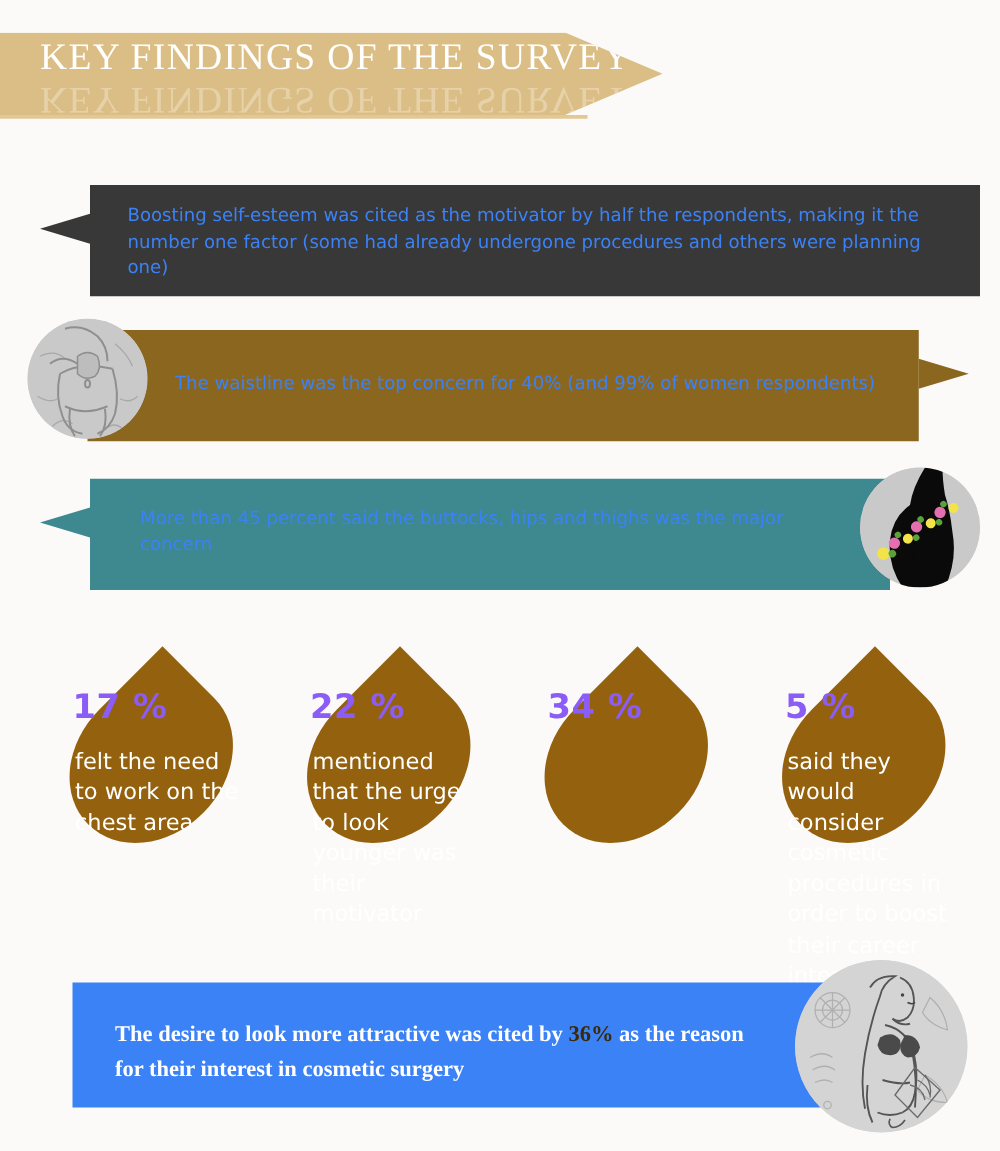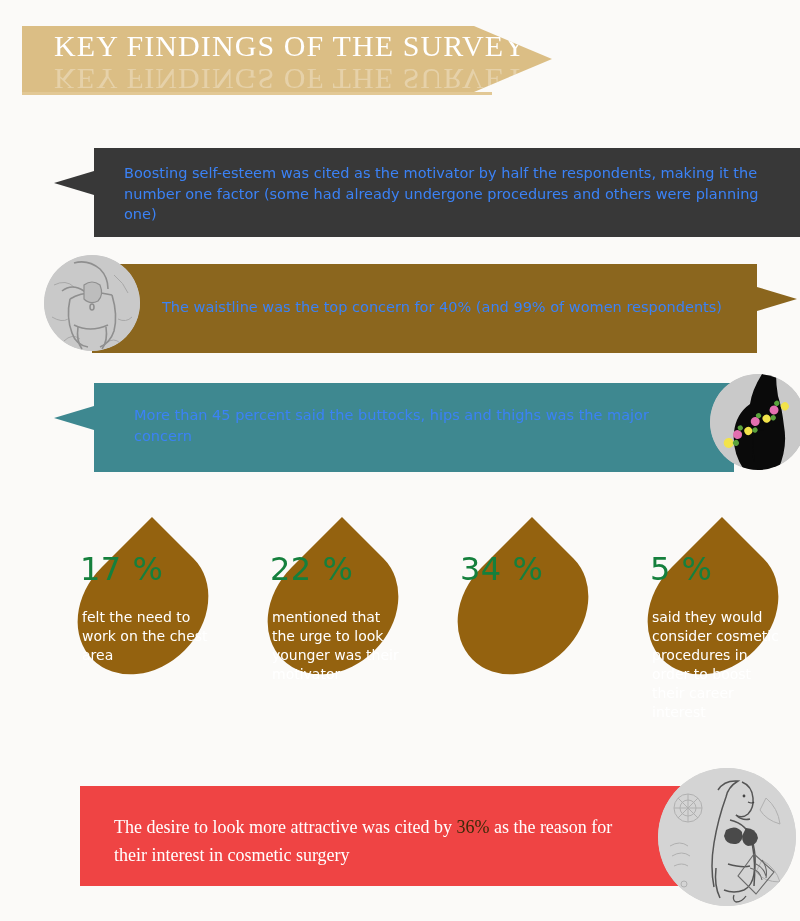--- a/index.html
+++ b/index.html
@@ -2,21 +2,21 @@
 <html><head>
 <meta charset="utf-8">
 <style>
   * { margin:0; padding:0; box-sizing:border-box; }
   html, body {
     width:800px; height:921px;
     background:#fbfaf8;
     font-family:"DejaVu Sans", sans-serif;
     overflow:hidden;
   }
-  .page { position:relative; width:730px; height:921px; background:#fbfaf8;margin-left:22px; }
+  .page { position:relative; width:730px; height:921px; background:#fbfaf8; }
 
   
   .header-wrap { position:absolute; left:0; top:26px; width:530px; height:70px; }
   .header-arrow {
     position:absolute; left:0; top:0; width:530px; height:66px;
     background:#dbbe85;
     -webkit-clip-path: polygon(0 0, 452px 0, 100% 50%, 452px 100%, 0 100%);
     clip-path: polygon(0 0, 452px 0, 100% 50%, 452px 100%, 0 100%);
     overflow:hidden;
   }
@@ -112,38 +112,39 @@
     border-radius:0 50% 50% 50%;
     transform:rotate(45deg) scale(0.707);
     transform-origin:center center;
   }
   .drop-inner {
     position:absolute; left:0; top:0; width:100%; height:100%;
     padding:0 16px;
   }
   .drop-pct {
     position:absolute; left:20px; top:42px;
-    font-size:32px; color:#15803d;
+    font-size:27px; color:#8b5cf6;
     font-family:"DejaVu Sans", sans-serif;
-    font-weight:400; letter-spacing:0.5px;
+    font-weight:700; letter-spacing:0.5px;
   }
   .drop-desc {
-    position:absolute; left:22px; top:100px; width:132px;
-    font-size:14px; color:#ffffff; line-height:1.36;
+    position:absolute; left:22px; top:90px; width:132px;
+    font-size:18px; color:#ffffff; line-height:1.36;
     font-family:"DejaVu Sans", sans-serif;
   }
   #drop-0 { left:38px; }
   #drop-1 { left:228px; }
   #drop-2 { left:418px; }
   #drop-3 { left:608px; }
 
   
   #bottom-banner {
     position:absolute; left:58px; top:786px; width:626px; height:100px;
-    background:#ef4444;
+    background:#3b82f6;
+    font-weight:bold;
   }
   #bottom-text {
     position:absolute; left:34px; top:28px; width:520px;
     color:#ffffff; font-size:18px; line-height:1.55;
     font-family:"Liberation Serif", serif;
   }
   #bottom-text .hl { color:#3a2a08; }
   #circle-lady {
     position:absolute; left:636px; top:768px;
     width:138px; height:138px; border-radius:50%;

